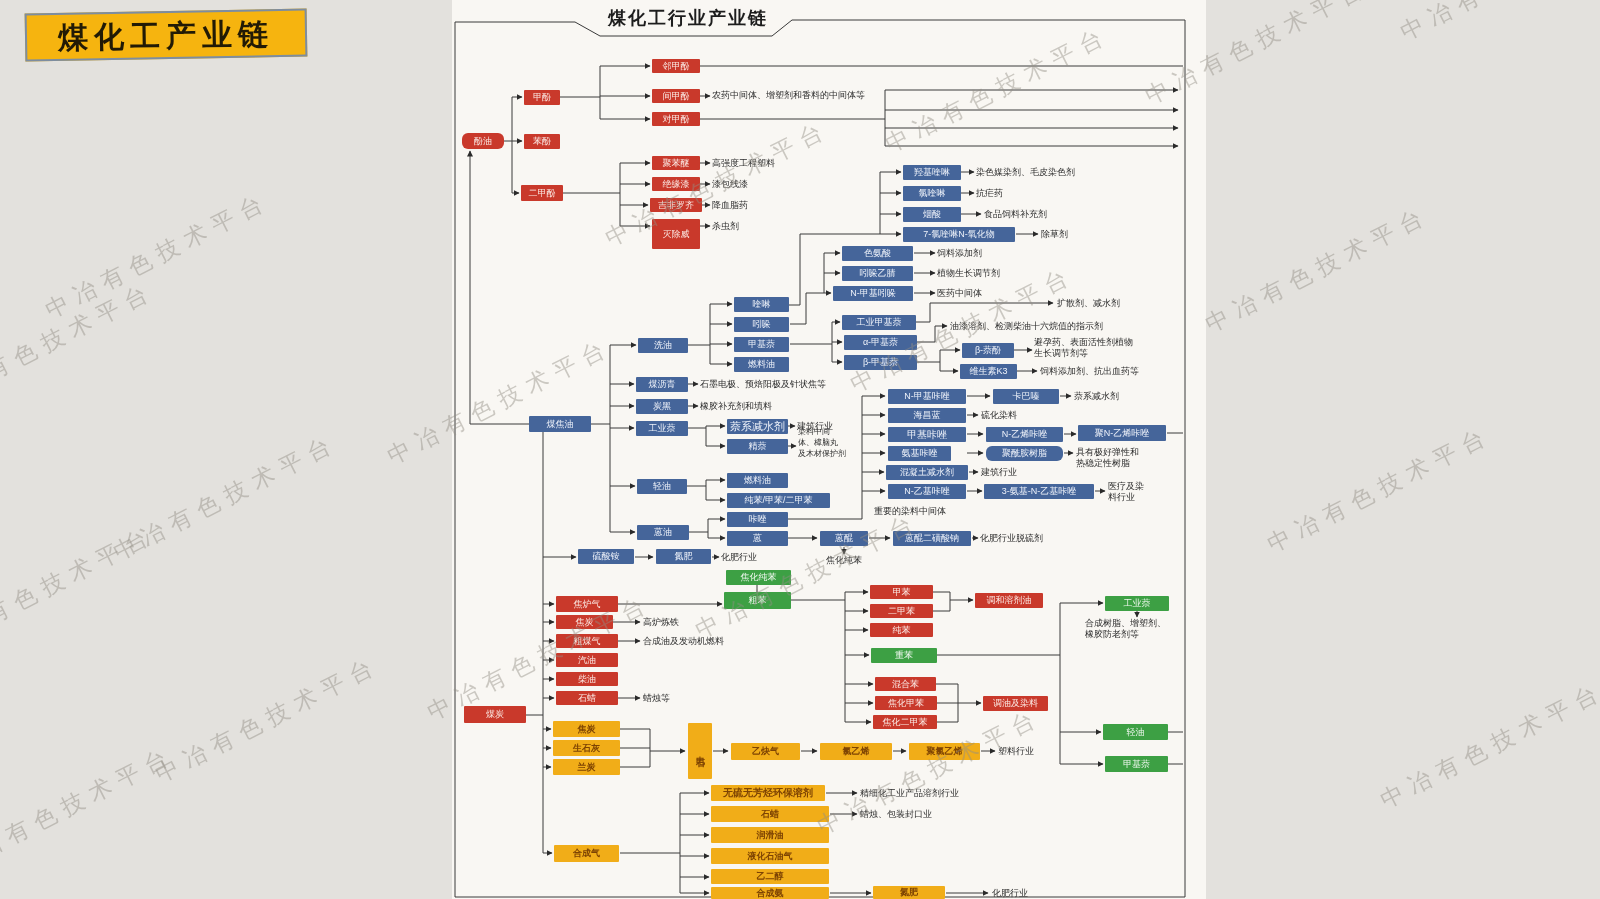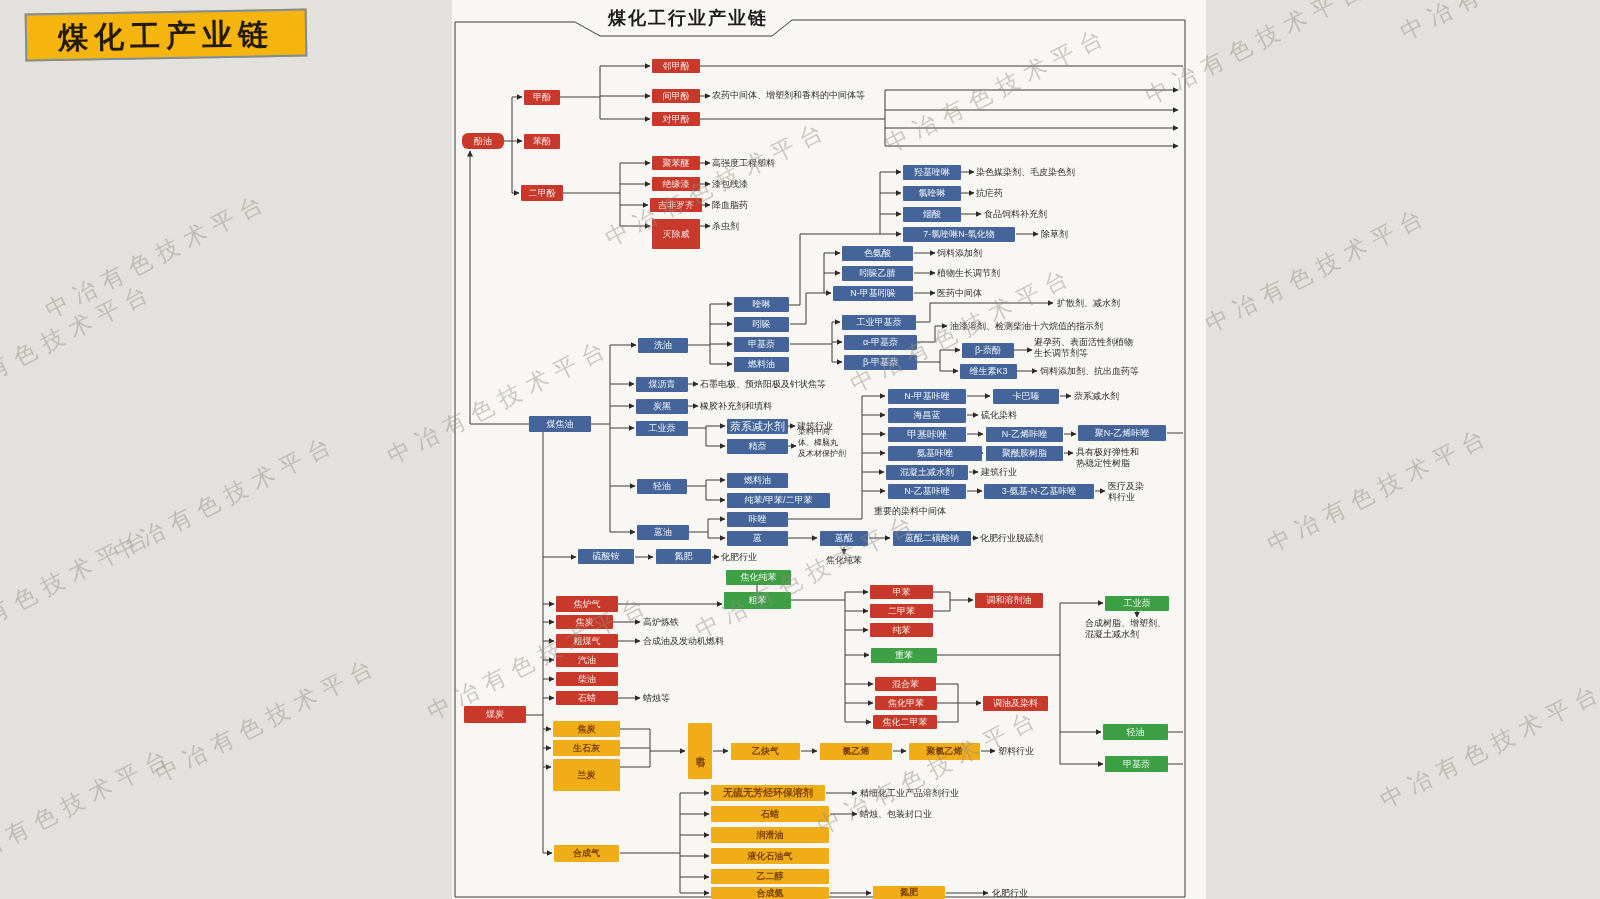--- a/index.html
+++ b/index.html
@@ -266,22 +266,22 @@
       <div class="node blue" style="left: 893px; top: 531px; width: 78px; height: 15px; font-size: 9px;">蒽醌二磺酸钠</div>
       <div class="node blue" style="left: 529px; top: 416px; width: 62px; height: 16px; font-size: 9px;">煤焦油</div>
       <div class="node blue" style="left: 578px; top: 549px; width: 56px; height: 15px; font-size: 9px;">硫酸铵</div>
       <div class="node blue" style="left: 656px; top: 549px; width: 55px; height: 15px; font-size: 9px;">氮肥</div>
       <div class="node blue" style="left: 888px; top: 389px; width: 78px; height: 15px; font-size: 9px;">N-甲基咔唑</div>
       <div class="node blue" style="left: 993px; top: 389px; width: 66px; height: 15px; font-size: 9px;">卡巴嗪</div>
       <div class="node blue" style="left: 888px; top: 408px; width: 78px; height: 15px; font-size: 9px;">海昌蓝</div>
       <div class="node blue" style="left: 888px; top: 427px; width: 78px; height: 15px; font-size: 10px;">甲基咔唑</div>
       <div class="node blue" style="left: 986px; top: 427px; width: 77px; height: 15px; font-size: 9px;">N-乙烯咔唑</div>
       <div class="node blue" style="left: 1078px; top: 425px; width: 88px; height: 16px; font-size: 9px;">聚N-乙烯咔唑</div>
-      <div class="node blue" style="left: 888px; top: 446px; width: 94px; height: 15px; font-size: 9px;">氨基咔唑</div>
-      <div class="node blue" style="left: 986px; top: 446px; width: 77px; height: 15px; font-size: 9px;">聚酰胺树脂</div>
+      <div class="node blue" style="left: 888px; top: 446px; width: 63px; height: 15px; font-size: 9px;">氨基咔唑</div>
+      <div class="node blue" style="left: 986px; top: 446px; width: 77px; height: 15px; font-size: 9px; border-radius: 6px;">聚酰胺树脂</div>
       <div class="node blue" style="left: 886px; top: 465px; width: 82px; height: 15px; font-size: 9px;">混凝土减水剂</div>
       <div class="node blue" style="left: 888px; top: 484px; width: 78px; height: 15px; font-size: 9px;">N-乙基咔唑</div>
       <div class="node blue" style="left: 984px; top: 484px; width: 110px; height: 15px; font-size: 9px;">3-氨基-N-乙基咔唑</div>
       <div class="node red" style="left: 556px; top: 596px; width: 62px; height: 16px; font-size: 9px;">焦炉气</div>
       <div class="node red" style="left: 556px; top: 615px; width: 57px; height: 14px; font-size: 9px;">焦炭</div>
       <div class="node red" style="left: 556px; top: 634px; width: 62px; height: 14px; font-size: 9px;">粗煤气</div>
       <div class="node red" style="left: 556px; top: 653px; width: 62px; height: 14px; font-size: 9px;">汽油</div>
       <div class="node red" style="left: 556px; top: 672px; width: 62px; height: 14px; font-size: 9px;">柴油</div>
       <div class="node red" style="left: 556px; top: 691px; width: 62px; height: 14px; font-size: 9px;">石蜡</div>
       <div class="node red" style="left: 464px; top: 706px; width: 62px; height: 17px; font-size: 9px;">煤炭</div>
@@ -294,21 +294,21 @@
       <div class="node green" style="left: 871px; top: 648px; width: 66px; height: 15px; font-size: 9px;">重苯</div>
       <div class="node red" style="left: 875px; top: 677px; width: 61px; height: 14px; font-size: 9px;">混合苯</div>
       <div class="node red" style="left: 875px; top: 696px; width: 62px; height: 14px; font-size: 9px;">焦化甲苯</div>
       <div class="node red" style="left: 873px; top: 715px; width: 64px; height: 14px; font-size: 9px;">焦化二甲苯</div>
       <div class="node red" style="left: 983px; top: 696px; width: 65px; height: 15px; font-size: 9px;">调油及染料</div>
       <div class="node green" style="left: 1105px; top: 596px; width: 64px; height: 15px; font-size: 9px;">工业萘</div>
       <div class="node green" style="left: 1103px; top: 724px; width: 65px; height: 16px; font-size: 9px;">轻油</div>
       <div class="node green" style="left: 1105px; top: 756px; width: 63px; height: 16px; font-size: 9px;">甲基萘</div>
       <div class="node yellow" style="left: 553px; top: 721px; width: 67px; height: 16px; font-size: 9px;">焦炭</div>
       <div class="node yellow" style="left: 553px; top: 740px; width: 67px; height: 16px; font-size: 9px;">生石灰</div>
-      <div class="node yellow" style="left: 553px; top: 759px; width: 67px; height: 32px; font-size: 9px;">兰炭</div>
+      <div class="node yellow" style="left: 553px; top: 759px; width: 67px; height: 16px; font-size: 9px;">兰炭</div>
       <div class="node yellow vert" style="left: 688px; top: 723px; width: 24px; height: 56px; font-size: 9px;">电石</div>
       <div class="node yellow" style="left: 731px; top: 743px; width: 69px; height: 17px; font-size: 9px;">乙炔气</div>
       <div class="node yellow" style="left: 820px; top: 743px; width: 72px; height: 17px; font-size: 9px;">氯乙烯</div>
       <div class="node yellow" style="left: 909px; top: 743px; width: 71px; height: 17px; font-size: 9px;">聚氯乙烯</div>
       <div class="node yellow" style="left: 554px; top: 845px; width: 65px; height: 17px; font-size: 9px;">合成气</div>
       <div class="node yellow" style="left: 711px; top: 785px; width: 114px; height: 16px; font-size: 10px;">无硫无芳烃环保溶剂</div>
       <div class="node yellow" style="left: 711px; top: 806px; width: 118px; height: 16px; font-size: 9px;">石蜡</div>
       <div class="node yellow" style="left: 711px; top: 827px; width: 118px; height: 16px; font-size: 9px;">润滑油</div>
       <div class="node yellow" style="left: 711px; top: 848px; width: 118px; height: 16px; font-size: 9px;">液化石油气</div>
       <div class="node yellow" style="left: 711px; top: 869px; width: 118px; height: 15px; font-size: 9px;">乙二醇</div>
@@ -348,21 +348,21 @@
 料行业</div>
       <div class="lbl" style="left: 874px; top: 506px; font-size: 9px;">重要的染料中间体</div>
       <div class="lbl" style="left: 980px; top: 533px; font-size: 9px;">化肥行业脱硫剂</div>
       <div class="lbl" style="left: 826px; top: 555px; font-size: 9px;">焦化纯苯</div>
       <div class="lbl" style="left: 721px; top: 552px; font-size: 9px;">化肥行业</div>
       <div class="lbl" style="left: 643px; top: 617px; font-size: 9px;">高炉炼铁</div>
       <div class="lbl" style="left: 643px; top: 636px; font-size: 9px;">合成油及发动机燃料</div>
       <div class="lbl" style="left: 643px; top: 693px; font-size: 9px;">蜡烛等</div>
       <div class="lbl" style="left: 998px; top: 746px; font-size: 9px;">塑料行业</div>
       <div class="lbl" style="left: 1085px; top: 618px; font-size: 9px;">合成树脂、增塑剂、
-混凝土减水剂</div>
+橡胶防老剂等</div>
       <div class="lbl" style="left: 860px; top: 788px; font-size: 9px;">精细化工业产品溶剂行业</div>
       <div class="lbl" style="left: 860px; top: 809px; font-size: 9px;">蜡烛、包装封口业</div>
       <div class="lbl" style="left: 992px; top: 888px; font-size: 9px;">化肥行业</div>
     </div>
   <div id="wm-root">
       <span class="wm" style="left: 40px; top: 298px;">中冶有色技术平台</span>
       <span class="wm" style="left: -75px; top: 388px;">中冶有色技术平台</span>
       <span class="wm" style="left: 108px; top: 540px;">中冶有色技术平台</span>
       <span class="wm" style="left: -75px; top: 632px;">中冶有色技术平台</span>
       <span class="wm" style="left: 150px; top: 762px;">中冶有色技术平台</span>

